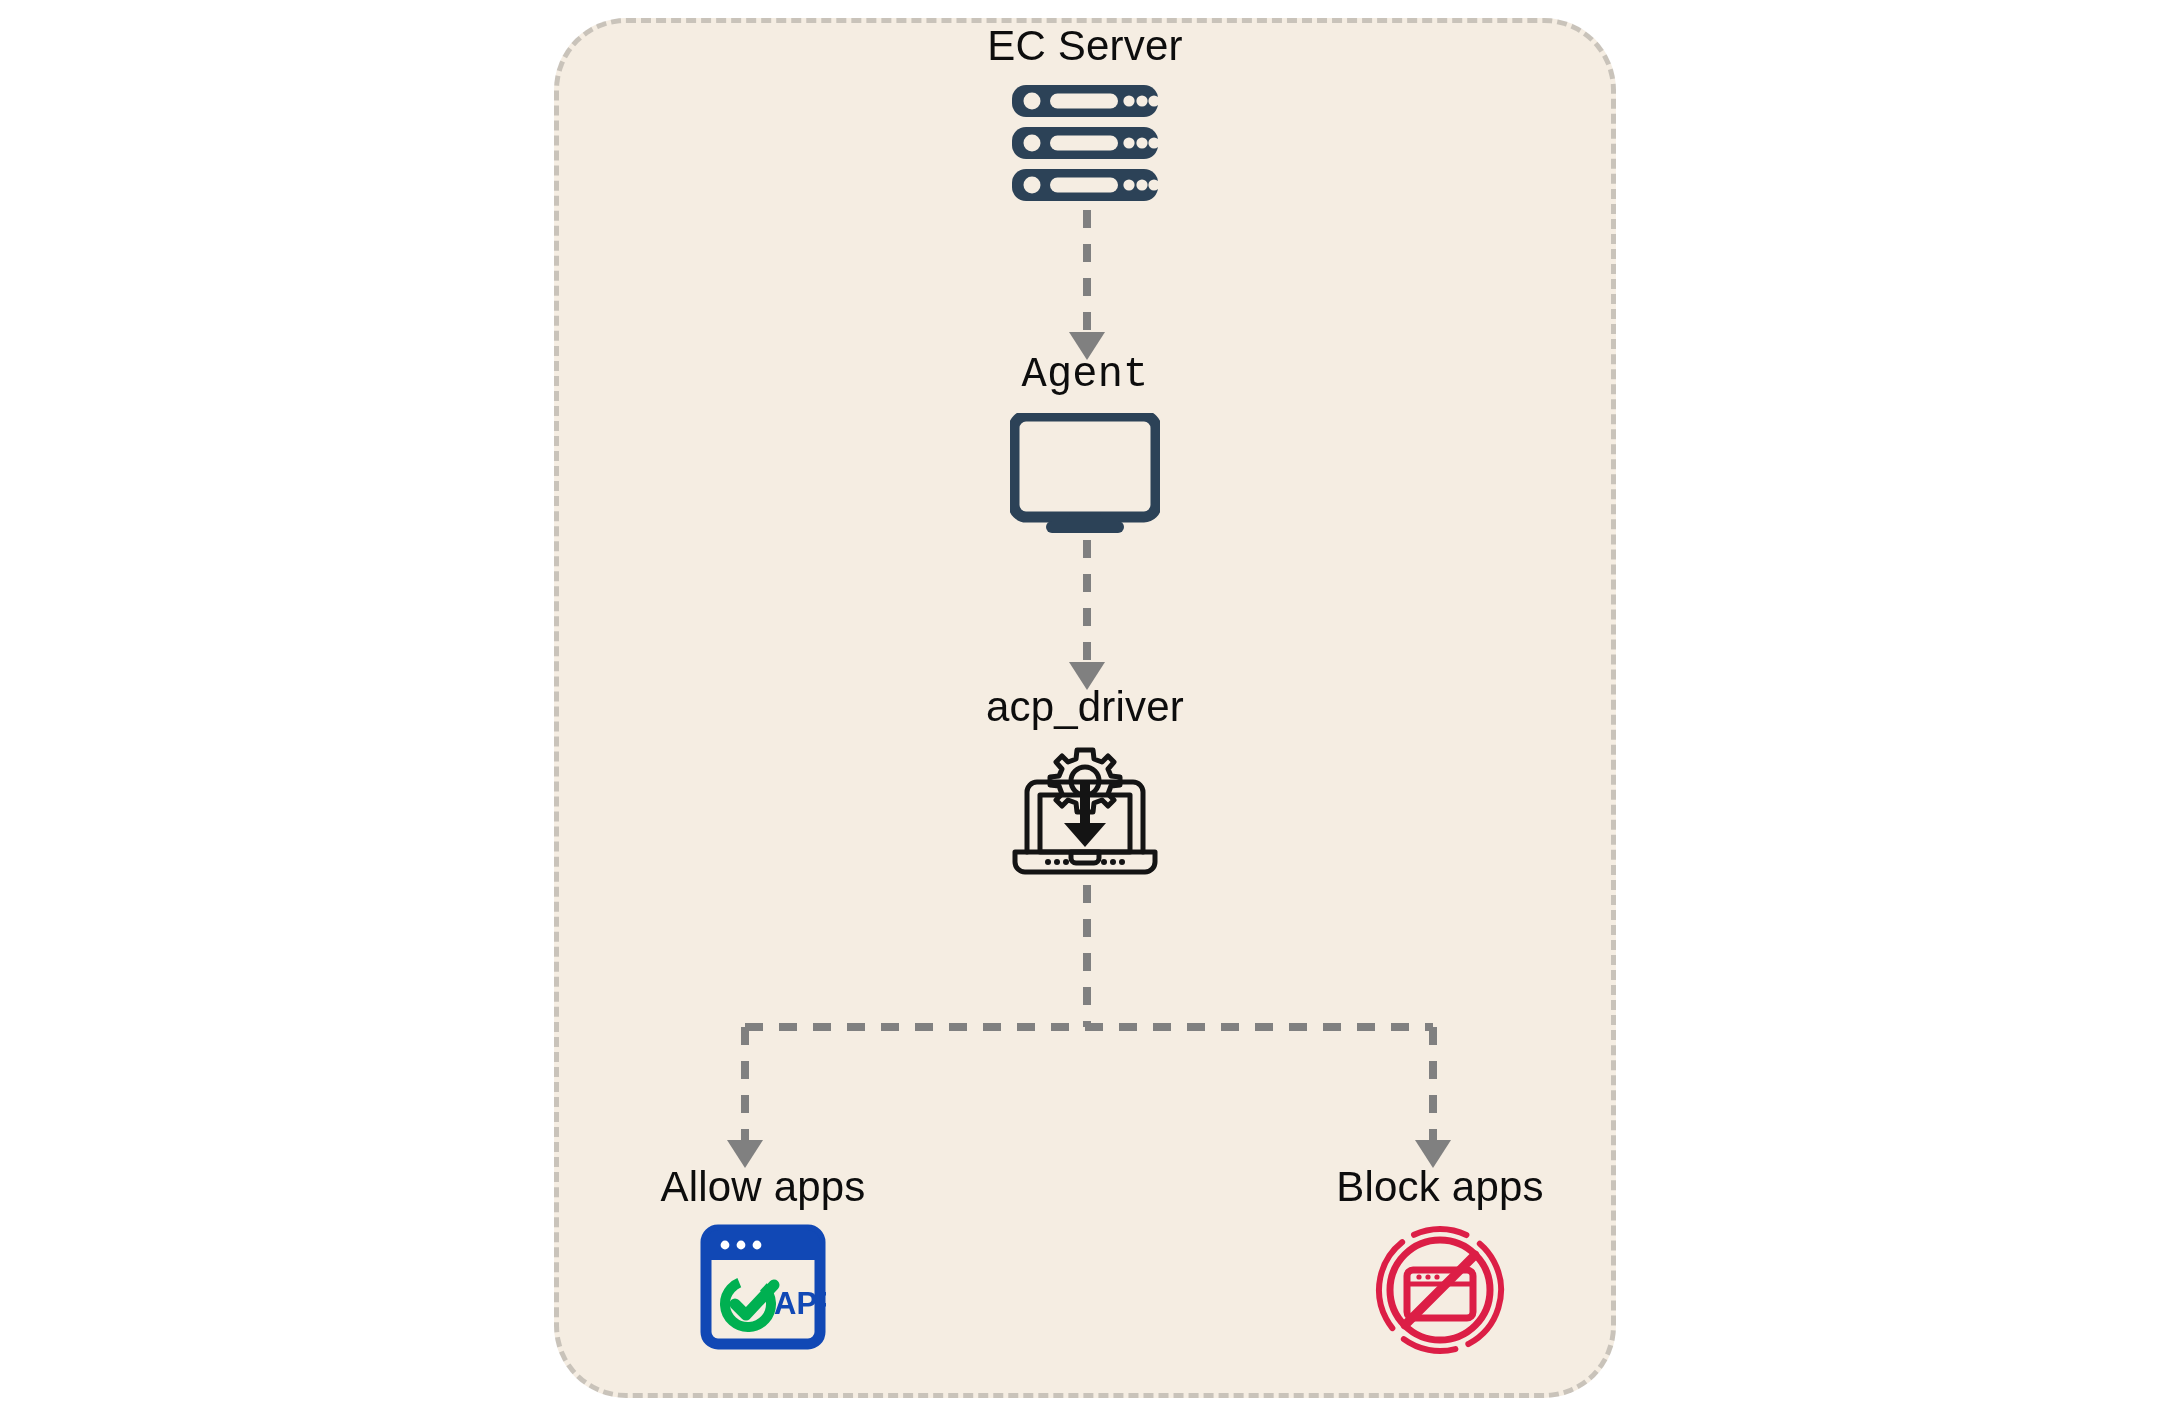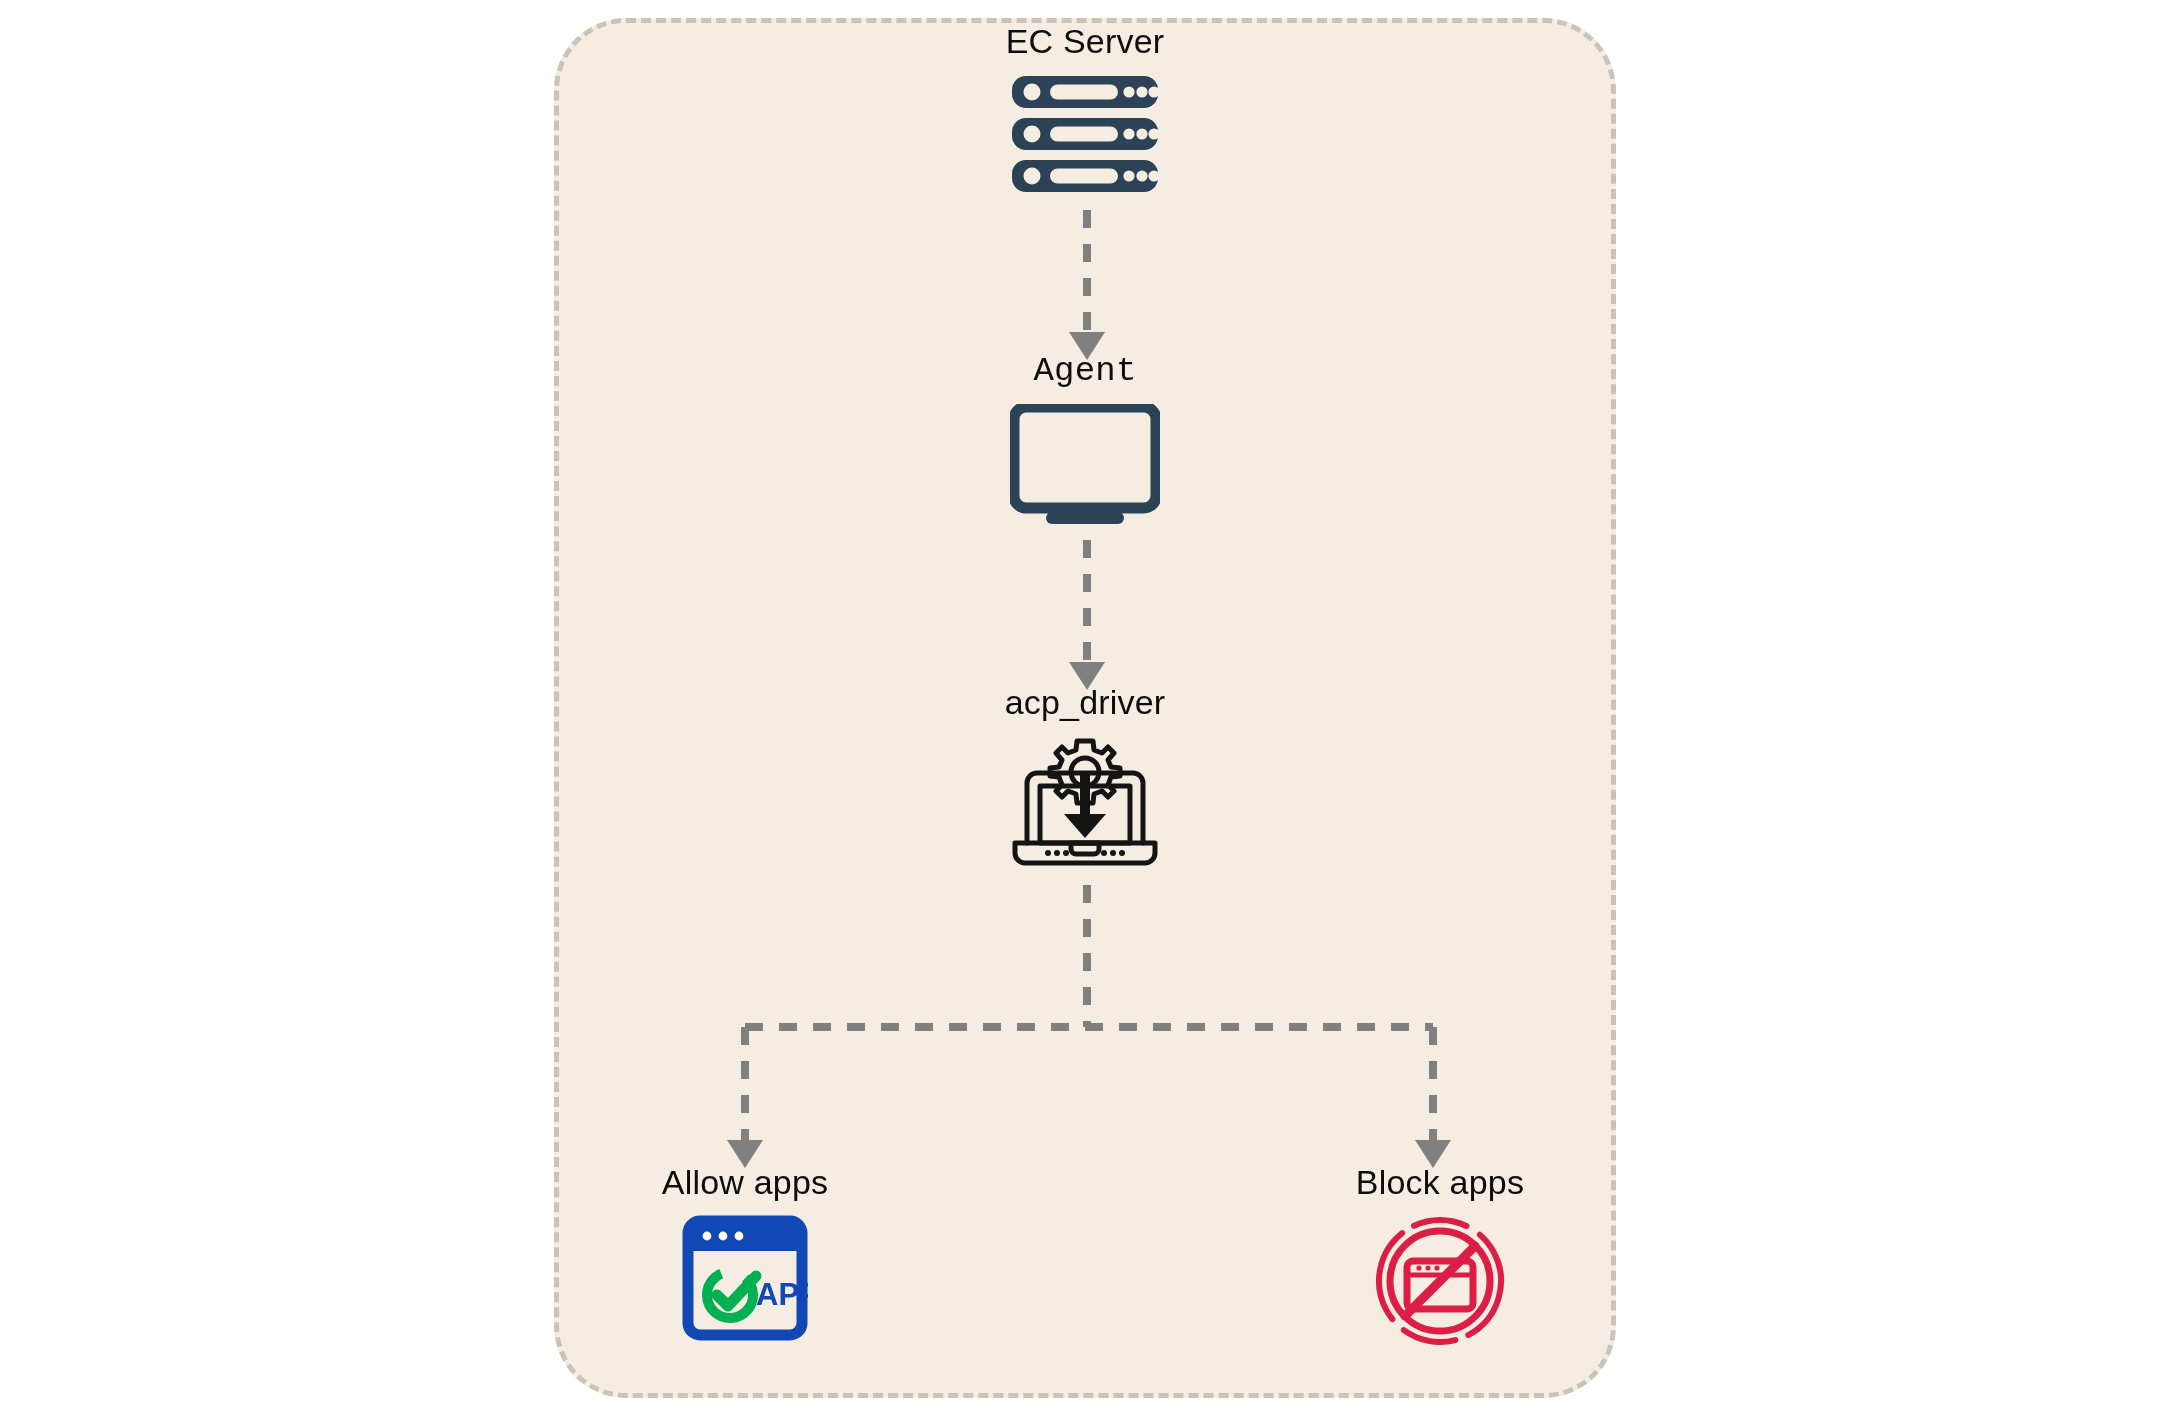--- a/index.html
+++ b/index.html
@@ -33,35 +33,35 @@
   }
   
   .node {
     position: absolute;
     display: flex;
     flex-direction: column;
     align-items: center;
     width: 420px;
   }
   .node-label {
-    font-size: 34px;
+    font-size: 42px;
     line-height: 1.12;
     color: #0d0d0d;
     letter-spacing: 0.2px;
     white-space: nowrap;
     font-weight: 400;
     margin-bottom: 14px;
   }
   .node-icon {
     display: block;
   }
   #node-ec-server { left: 875px; top: 22px; }
   #node-agent     { left: 875px; top: 352px; font-family: Liberation Mono, monospace; }
   #node-acp-driver{ left: 875px; top: 683px; justify-content: center; }
-  #node-allow-apps{ left: 535px; top: 1163px; }
+  #node-allow-apps{ left: 553px; top: 1163px; }
   #node-block-apps{ left: 1230px; top: 1163px; }
 
   
   #connectors {
     position: absolute;
     left: 0; top: 0;
     width: 2180px; height: 1414px;
     pointer-events: none;
   }
 </style>

